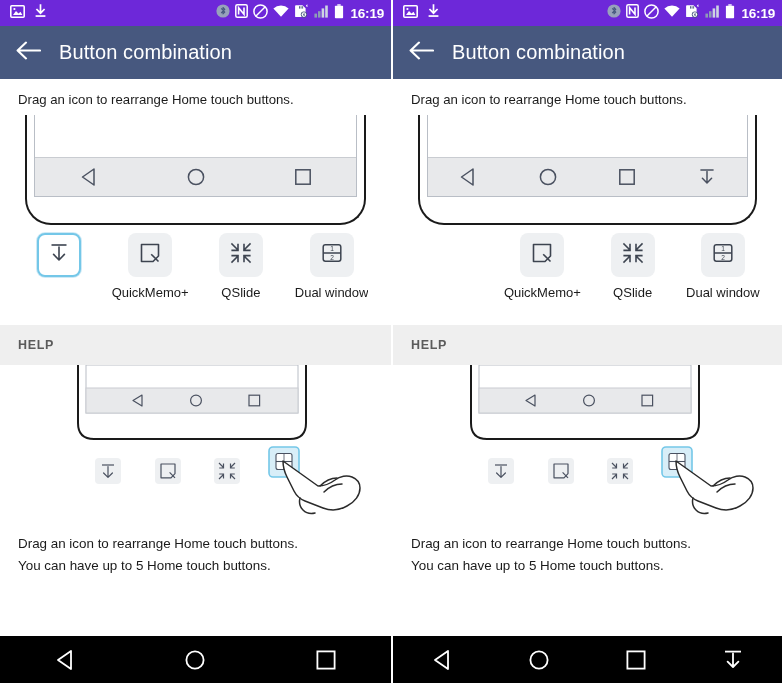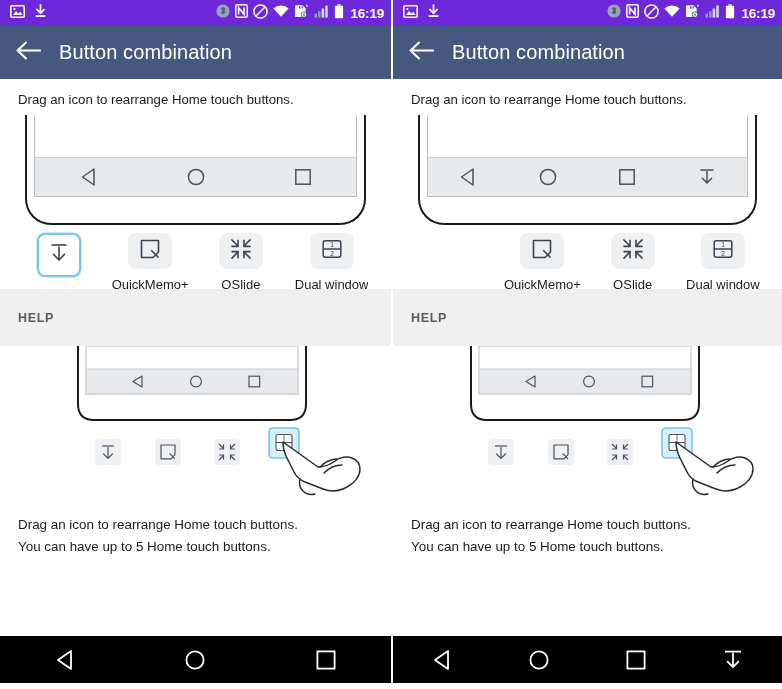--- a/index.html
+++ b/index.html
@@ -109,21 +109,21 @@
     display: flex;
     align-items: center;
     justify-content: center;
   }
 
   
   .tray {
     display: flex;
     padding: 8px 14px 0 14px;
     flex: 0 0 auto;
-    height: 64px;
+    height: 100px;
   }
   .tray-cell {
     flex: 1 1 0;
     display: flex;
     flex-direction: column;
     align-items: center;
   }
   .tile {
     width: 44px; height: 44px;
     border-radius: 8px;
@@ -144,21 +144,21 @@
     color: #1b1b1b;
     white-space: nowrap;
     overflow: hidden;
     max-width: 88px;
     text-overflow: clip;
   }
 
   
   .help-bar {
     background: #efefef;
-    height: 57px;
+    height: 40px;
     display: flex;
     align-items: center;
     padding-left: 18px;
     flex: 0 0 auto;
   }
   .help-bar span {
     font-size: 12.5px;
     color: #5b5b5b;
     letter-spacing: 0.7px;
     font-weight: 700;

